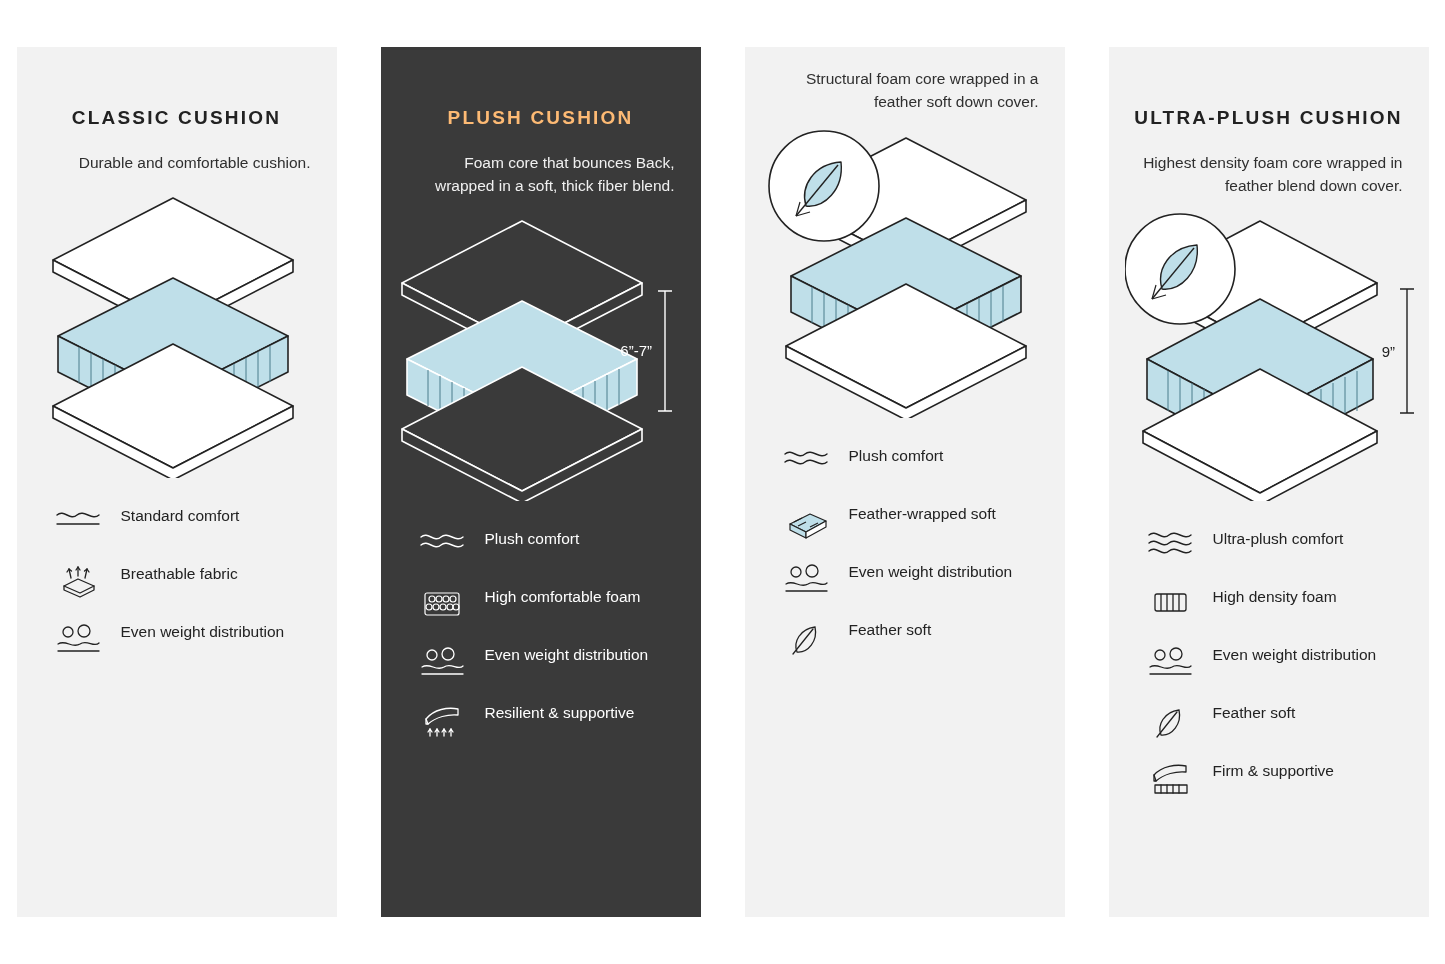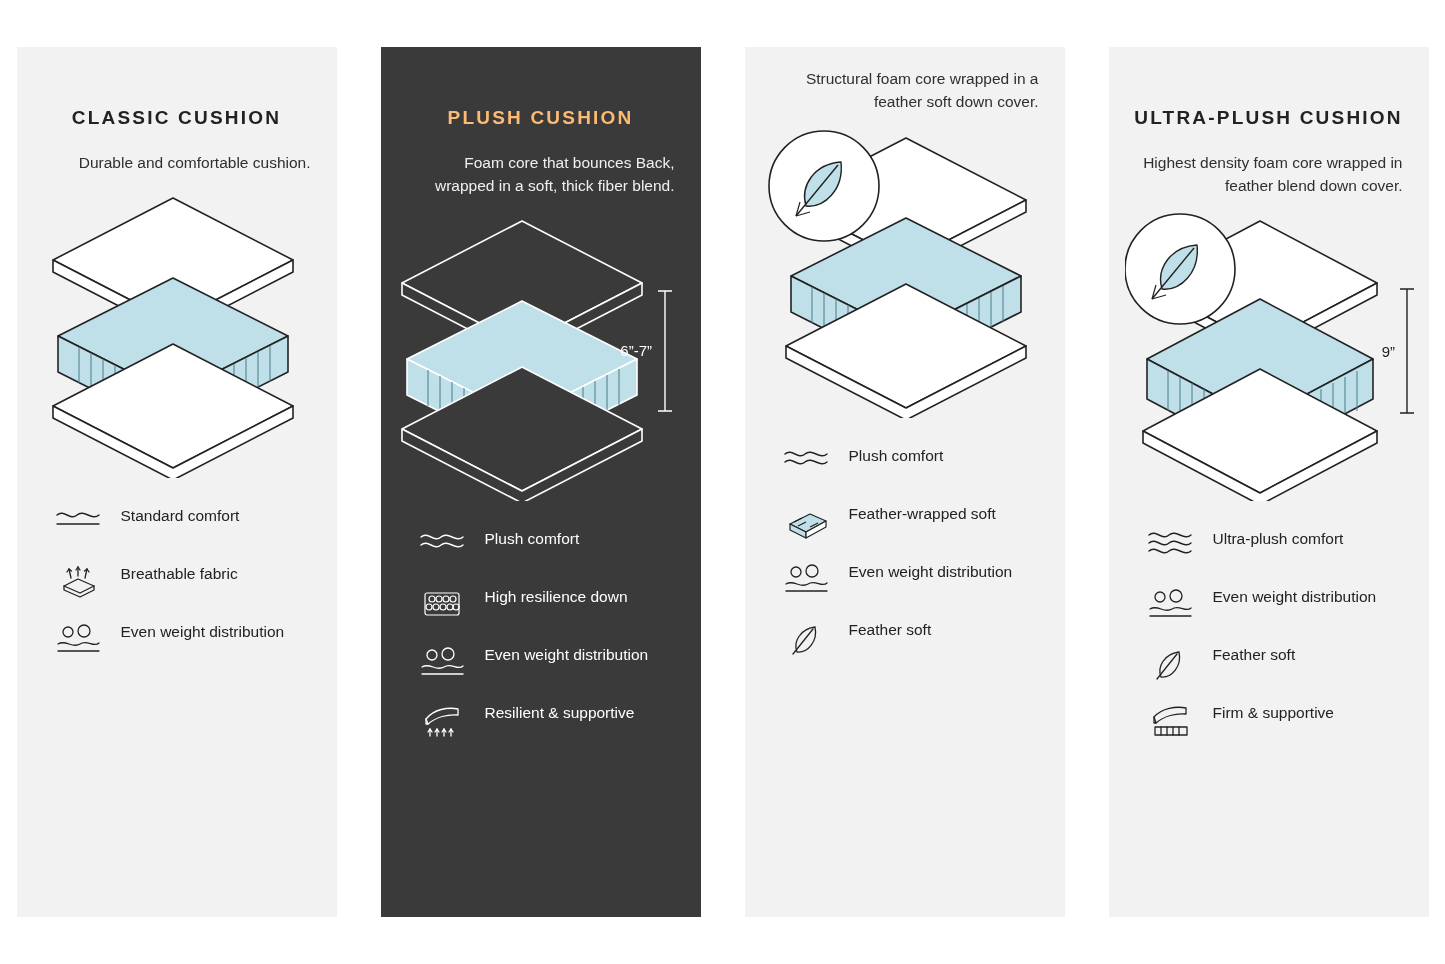--- a/index.html
+++ b/index.html
@@ -224,21 +224,21 @@
               <circle cx="21" cy="12" r="3"></circle>
               <circle cx="28" cy="12" r="3"></circle>
               <circle cx="35" cy="12" r="3"></circle>
             <circle cx="11" cy="20" r="3"></circle>
               <circle cx="18" cy="20" r="3"></circle>
               <circle cx="25" cy="20" r="3"></circle>
               <circle cx="32" cy="20" r="3"></circle>
               <circle cx="38" cy="20" r="3"></circle>
           </svg>
         </span>
-        <span class="flabel">High resilience down</span>
+        <span class="flabel">High comfortable foam</span>
       </div>
       <div class="feature">
         <span class="ficon">
           <svg width="48" height="34" viewBox="0 0 48 34" fill="none" stroke="#ffffff" stroke-width="1.3" stroke-linecap="round">
             <circle cx="14" cy="10" r="5"></circle>
             <circle cx="30" cy="9" r="6"></circle>
             <path d="M4 22 C12 17, 18 27, 26 22 C33 17, 40 26, 45 21"></path>
             <path d="M4 29 L45 29"></path>
           </svg>
         </span>
@@ -386,20 +386,29 @@
           <svg width="48" height="28" viewBox="0 0 48 28" fill="none" stroke="#222" stroke-width="1.4" stroke-linecap="round">
             <path d="M3 6 C10 0, 16 12, 23 6 C30 0, 38 12, 45 6"></path>
             <path d="M3 14 C10 8, 16 20, 23 14 C30 8, 38 20, 45 14"></path>
             <path d="M3 22 C10 16, 16 28, 23 22 C30 16, 38 28, 45 22"></path>
           </svg>
         </span>
         <span class="flabel">Ultra-plush comfort</span>
       </div>
       <div class="feature">
         <span class="ficon">
+          <svg width="48" height="30" viewBox="0 0 48 30" fill="none" stroke="#222" stroke-width="1.3" stroke-linejoin="round">
+            <rect x="9" y="7" width="31" height="17" rx="2"></rect>
+            <path d="M15 7 L15 24 M21 7 L21 24 M27 7 L27 24 M33 7 L33 24"></path>
+          </svg>
+        </span>
+        <span class="flabel">High density foam</span>
+      </div>
+      <div class="feature">
+        <span class="ficon">
           <svg width="48" height="34" viewBox="0 0 48 34" fill="none" stroke="#222" stroke-width="1.3" stroke-linecap="round">
             <circle cx="14" cy="10" r="5"></circle>
             <circle cx="30" cy="9" r="6"></circle>
             <path d="M4 22 C12 17, 18 27, 26 22 C33 17, 40 26, 45 21"></path>
             <path d="M4 29 L45 29"></path>
           </svg>
         </span>
         <span class="flabel">Even weight distribution</span>
       </div>
       <div class="feature">

